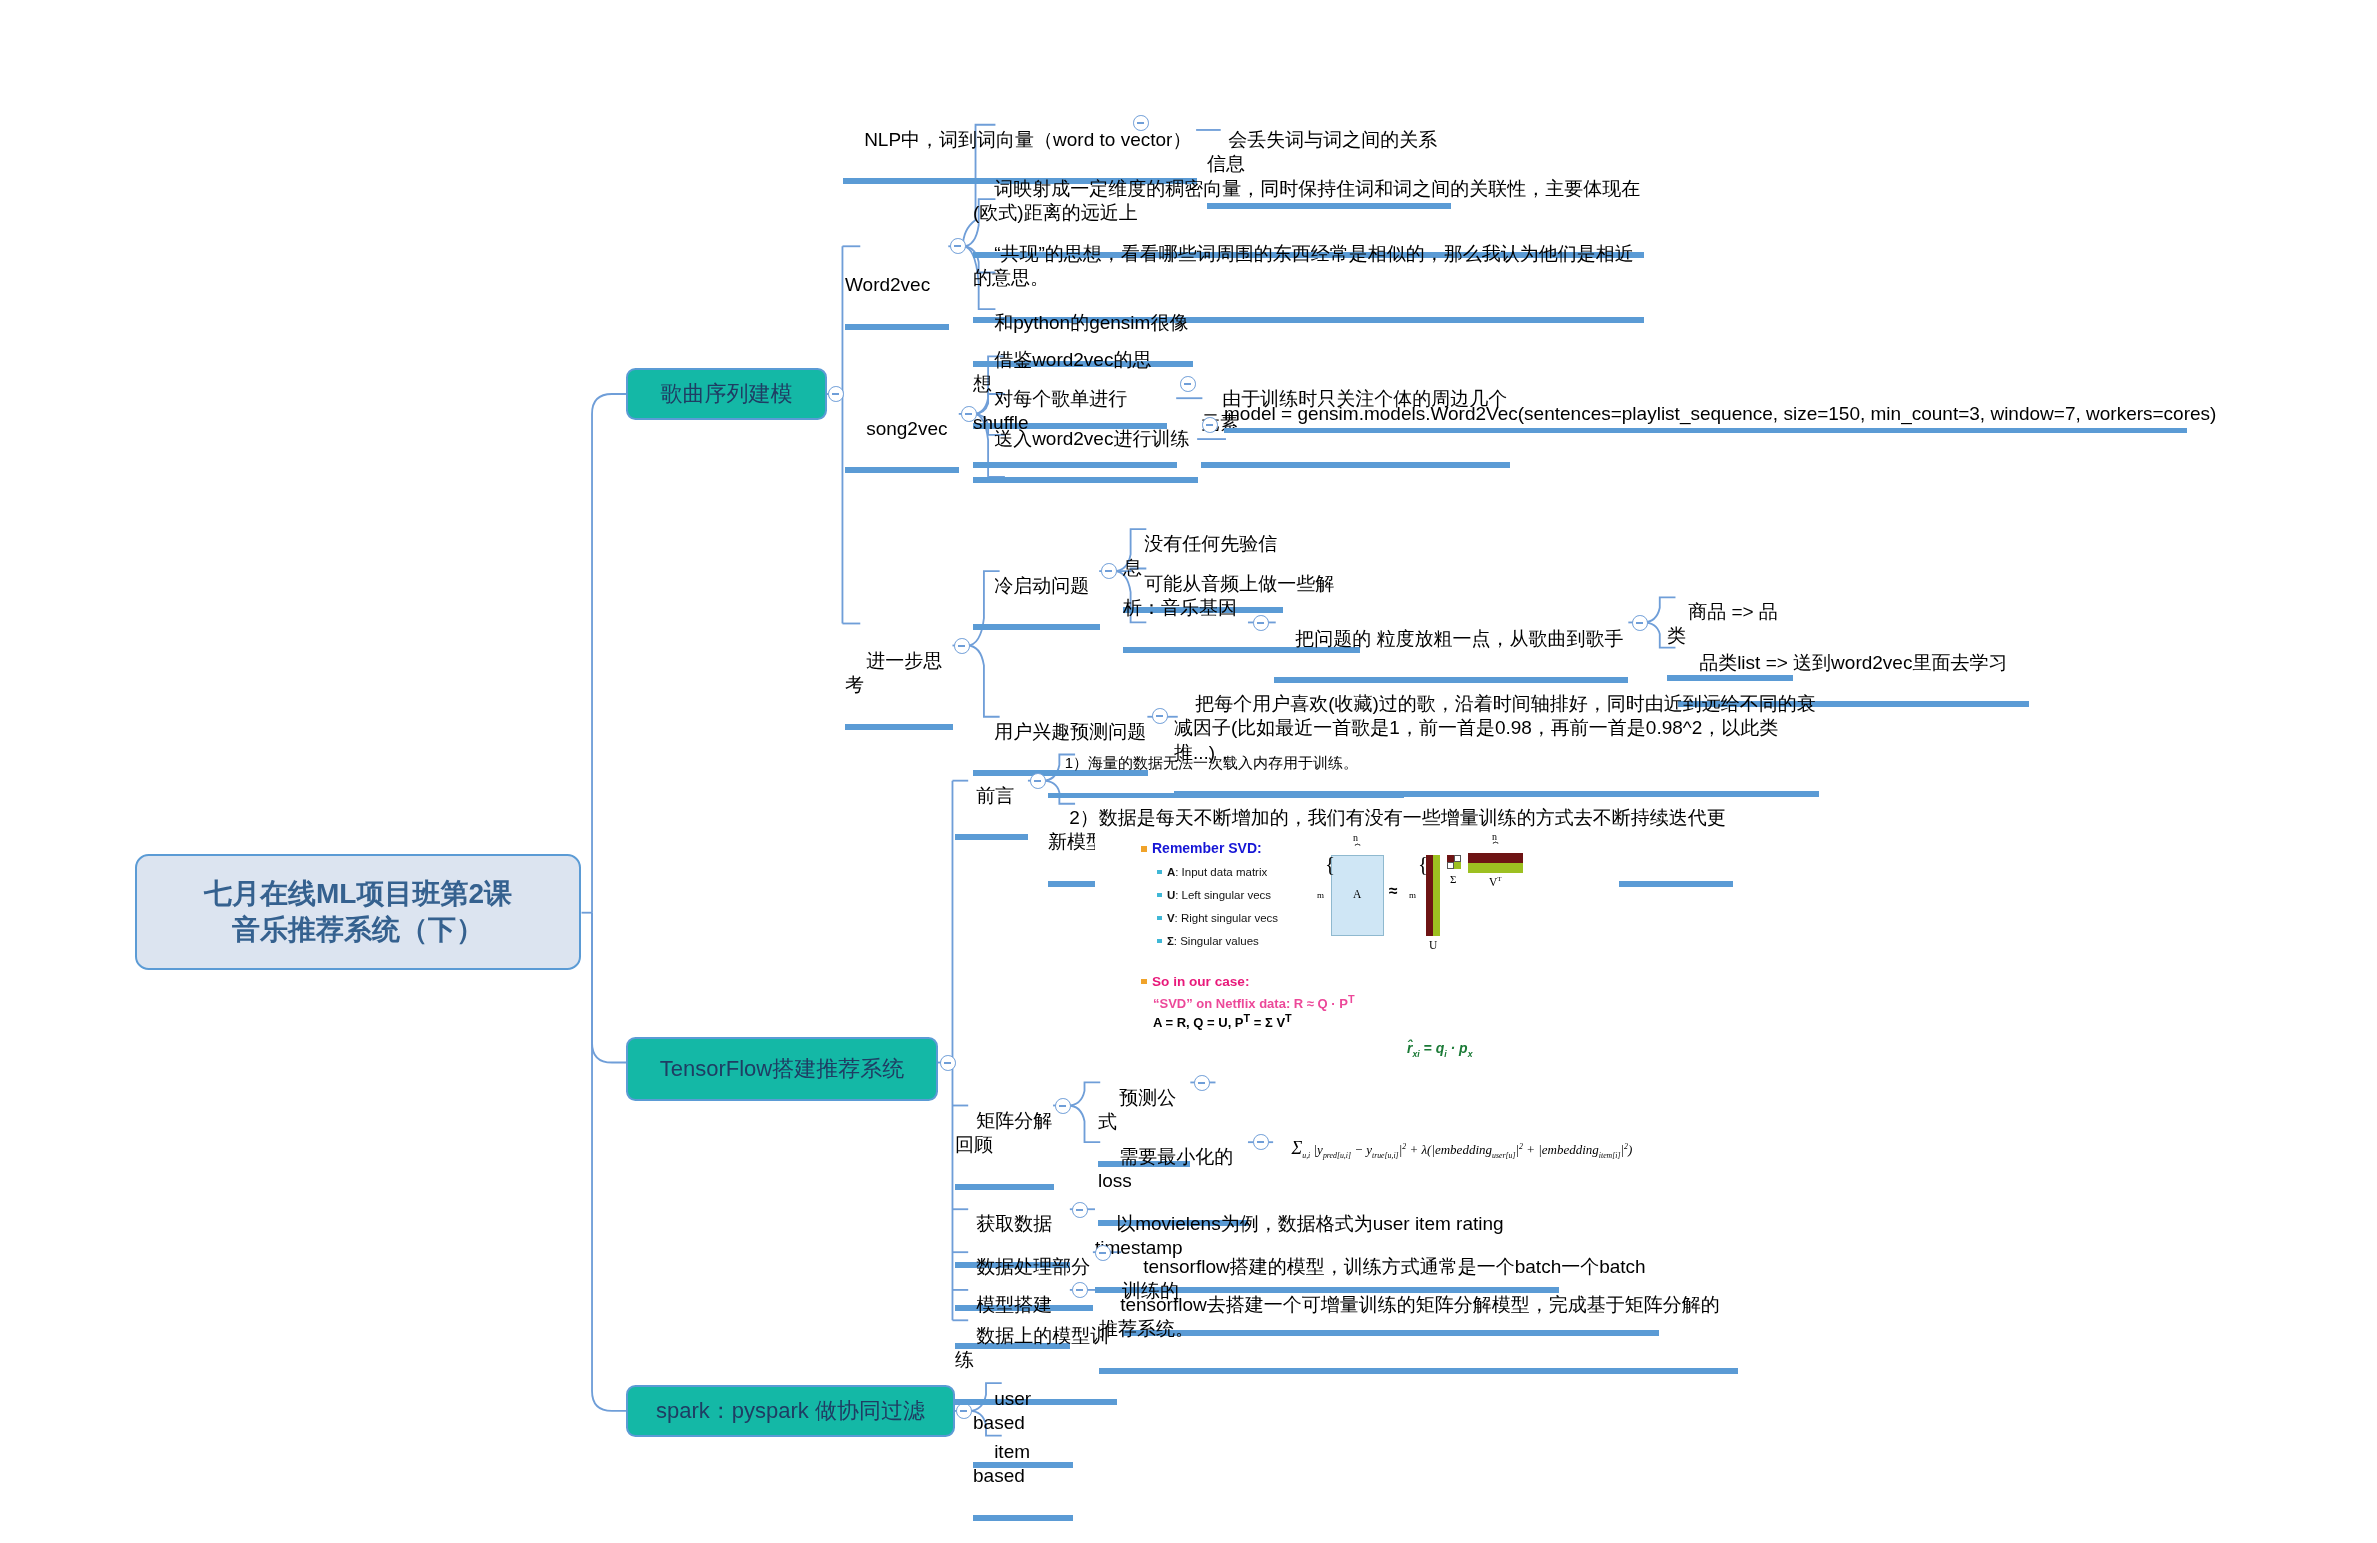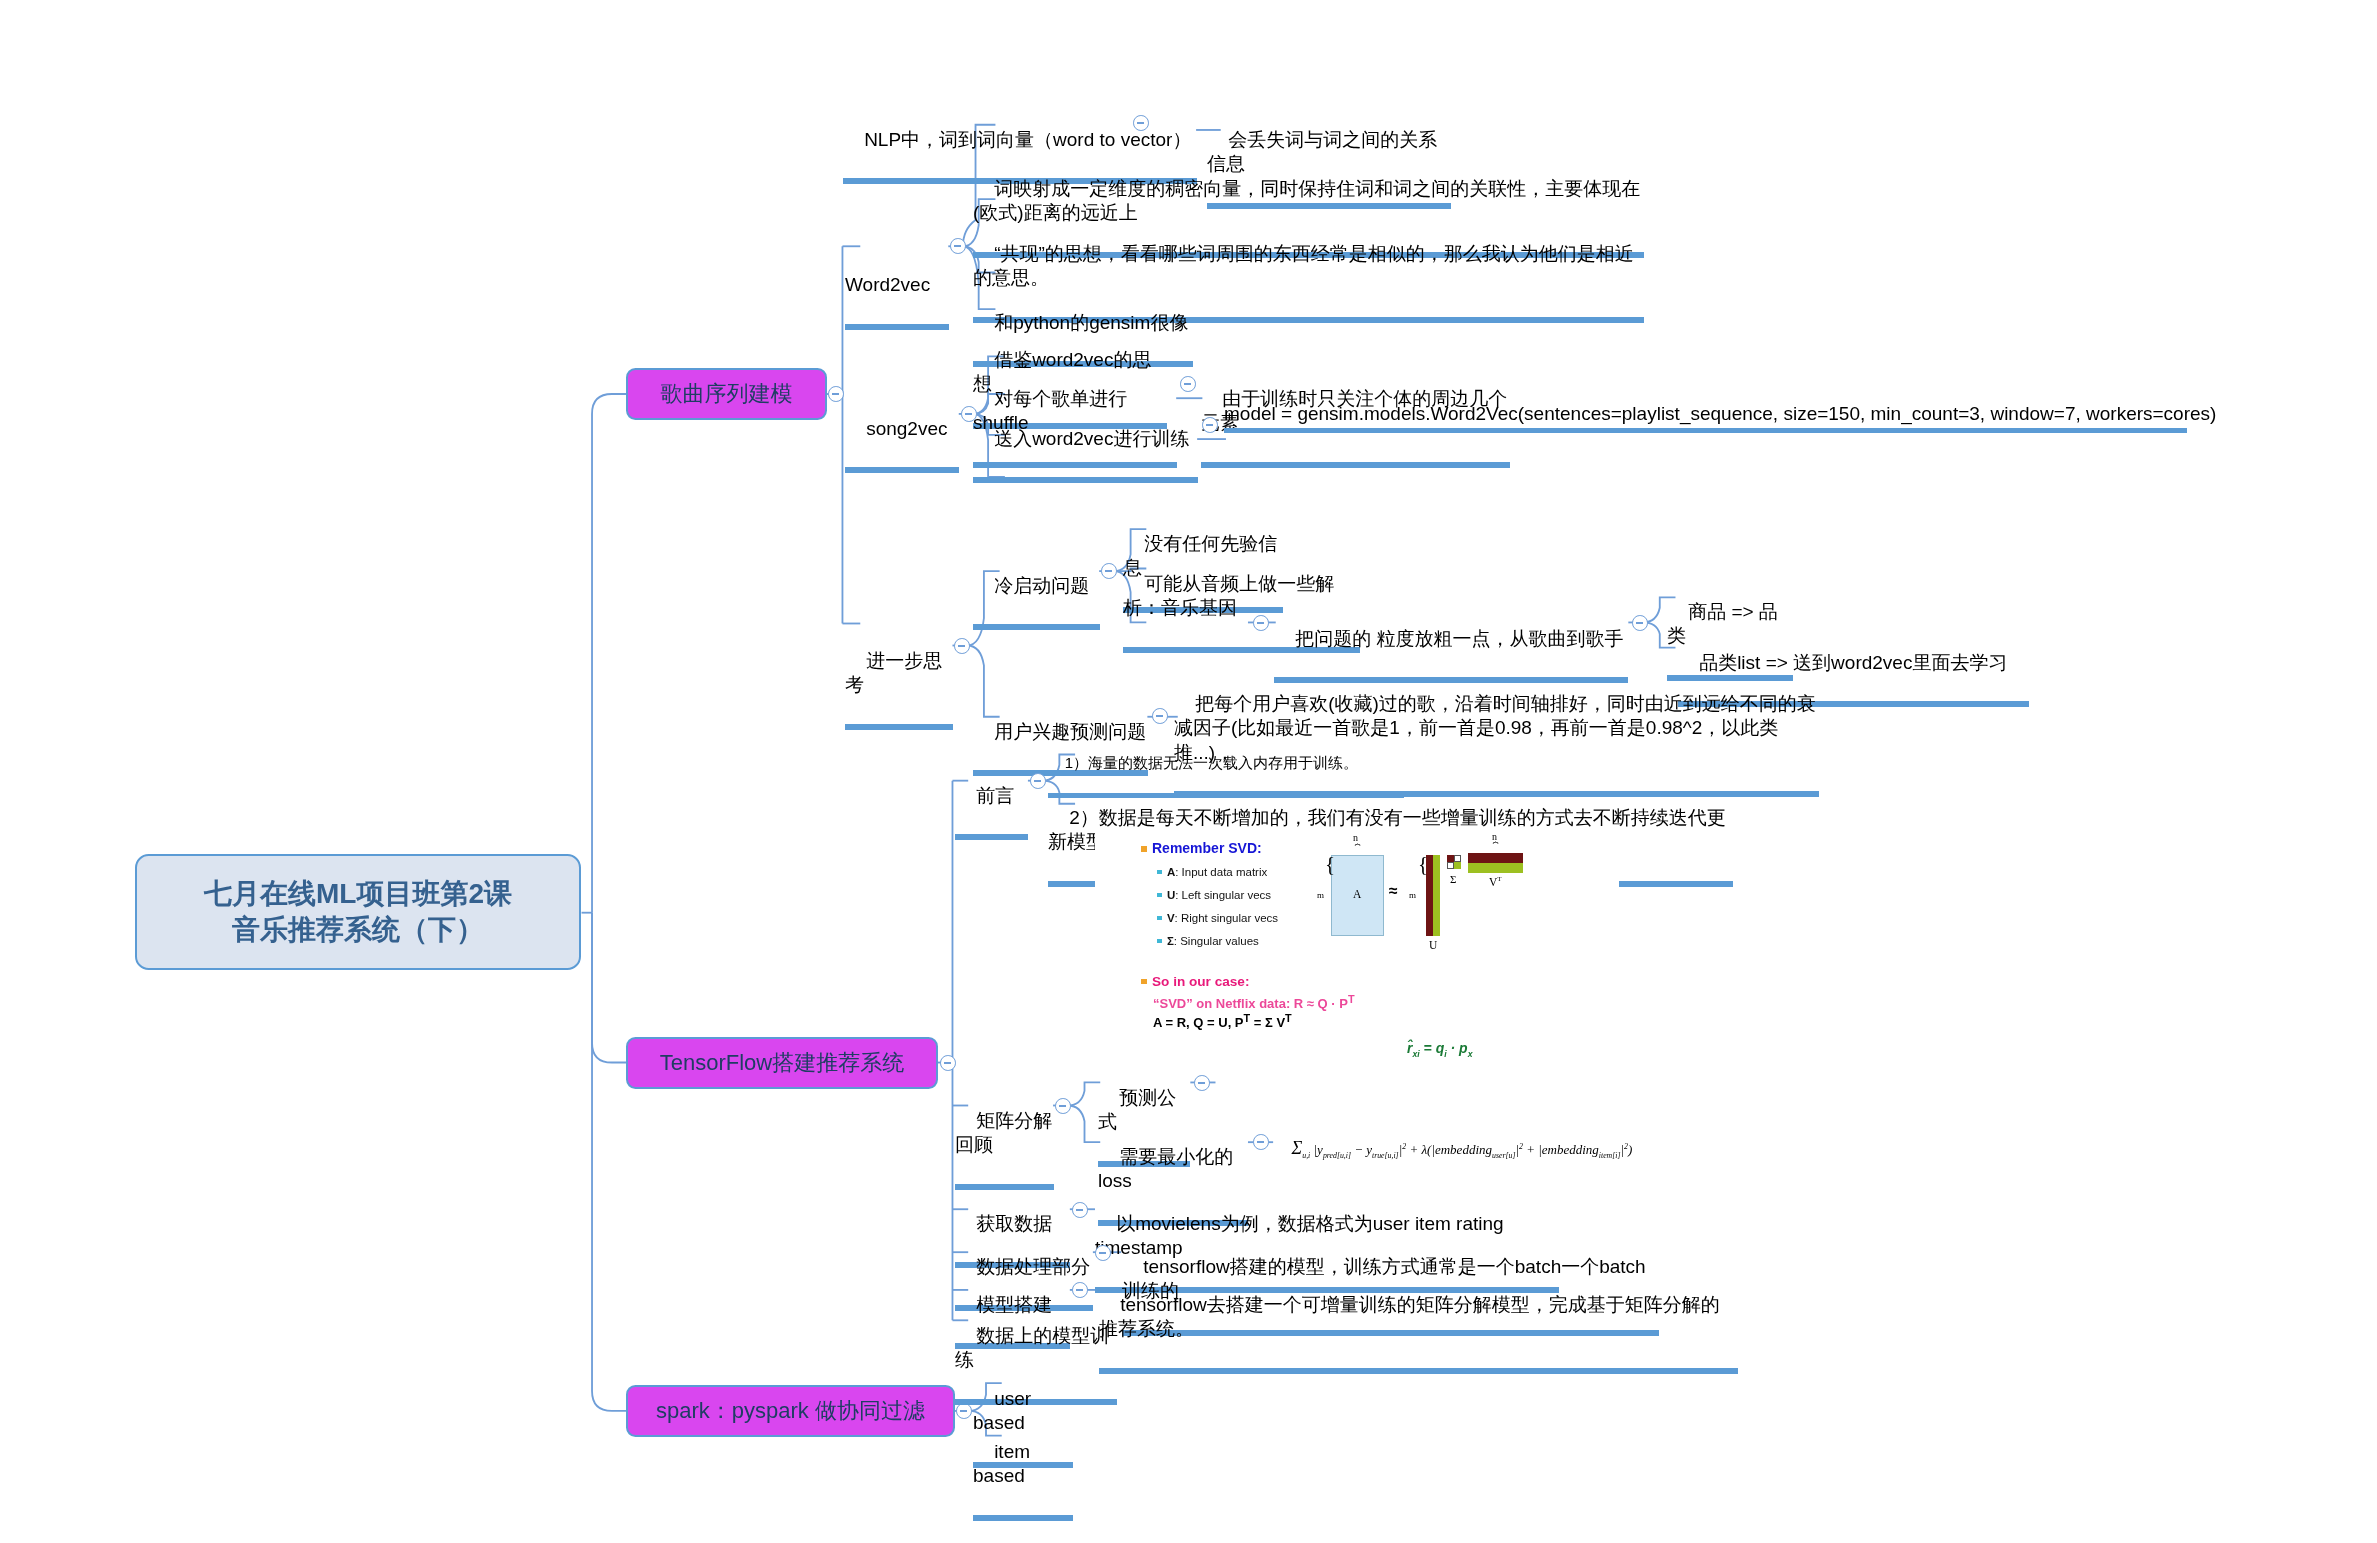--- a/index.html
+++ b/index.html
@@ -38,21 +38,21 @@
     text-align: center;
     color: #35618f;
     font-weight: bold;
     line-height: 1.28;
     padding: 3.1px 9.4px;
   }
   
   .branch-node {
     position: absolute;
     box-sizing: border-box;
-    background: #d946ef;
+    background: #14b8a6;
     border: 2.1px solid #5b9bd5;
     border-radius: 9.4px;
     display: flex;
     align-items: center;
     justify-content: center;
     color: #1f3d63;
     white-space: nowrap;
     padding: 2.1px 8.4px;
   }
   
@@ -249,21 +249,21 @@
       <div>七月在线ML项目班第2课</div>
       <div>音乐推荐系统（下）</div>
     </div>
   </div>
 
   <div class="branch-node" style="left:626px; top:368px; width:201px; height:52px; font-size:22px;">
     <span>歌曲序列建模</span>
   </div>
   <div class="toggle" style="left:828px; top:386px;"></div>
 
-  <div class="branch-node" style="left:626px; top:1037px; width:312px; height:52px; font-size:22px;">
+  <div class="branch-node" style="left:626px; top:1037px; width:312px; height:64px; font-size:22px;">
     <span>TensorFlow搭建推荐系统</span>
   </div>
   <div class="toggle" style="left:940px; top:1055px;"></div>
 
   <div class="branch-node" style="left:626px; top:1385px; width:329px; height:52px; font-size:22px;">
     <span>spark：pyspark 做协同过滤</span>
   </div>
   <div class="toggle" style="left:956px; top:1403px;"></div>
 
   <div class="topic" style="left:845px; top:224px; width:104px; font-size:19px;">

